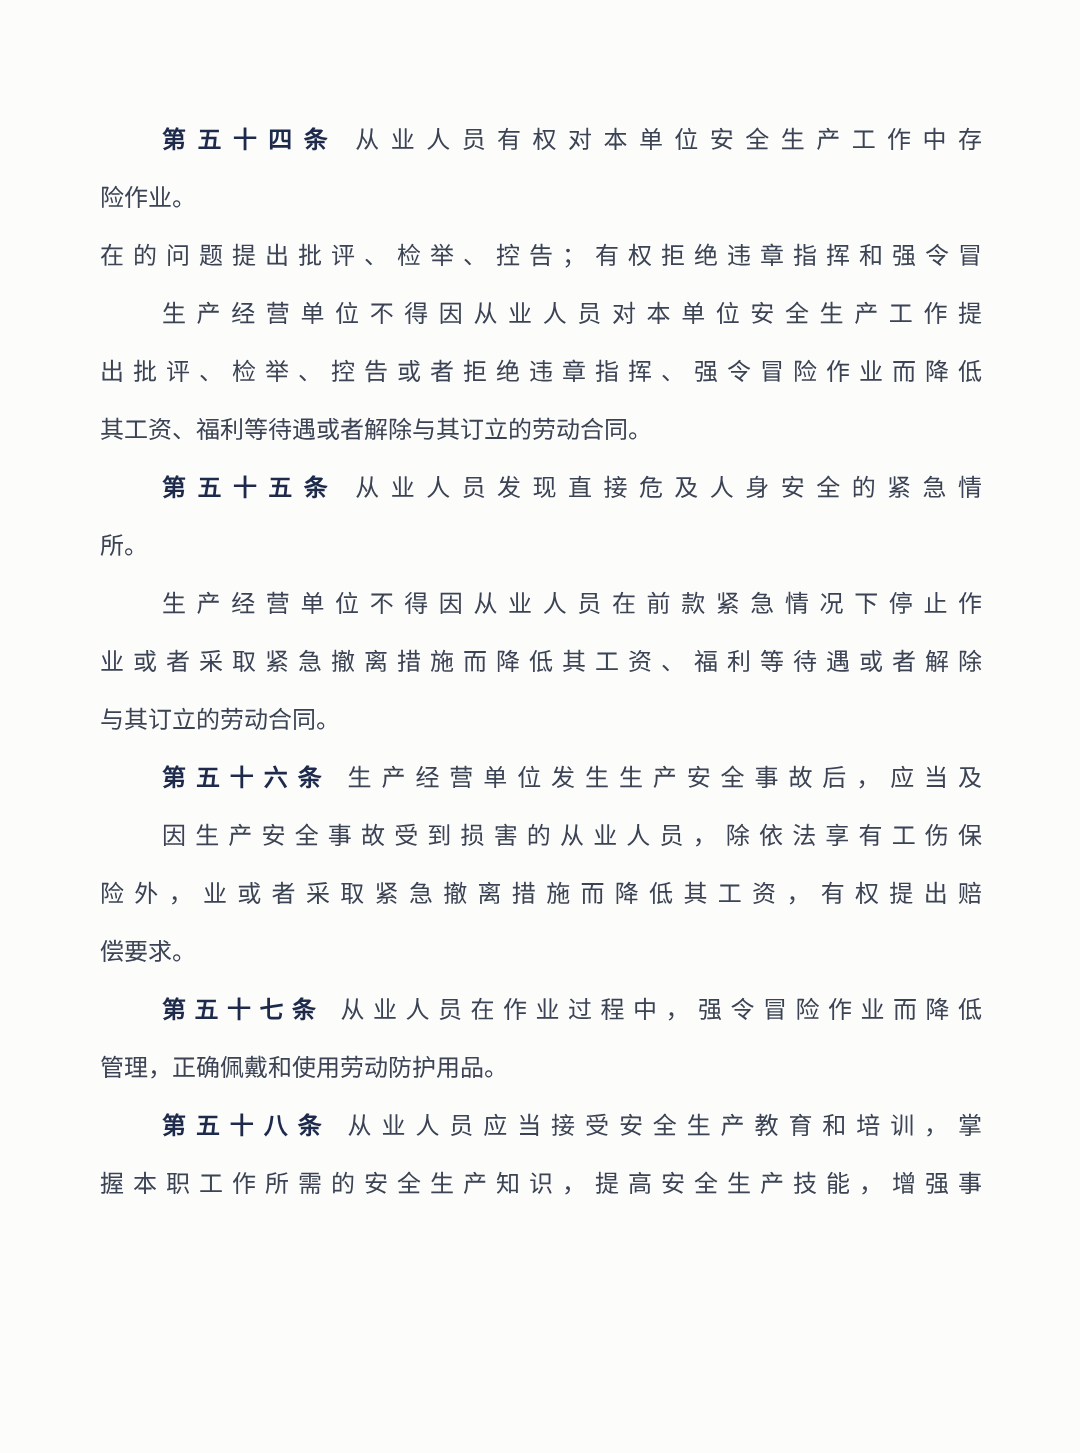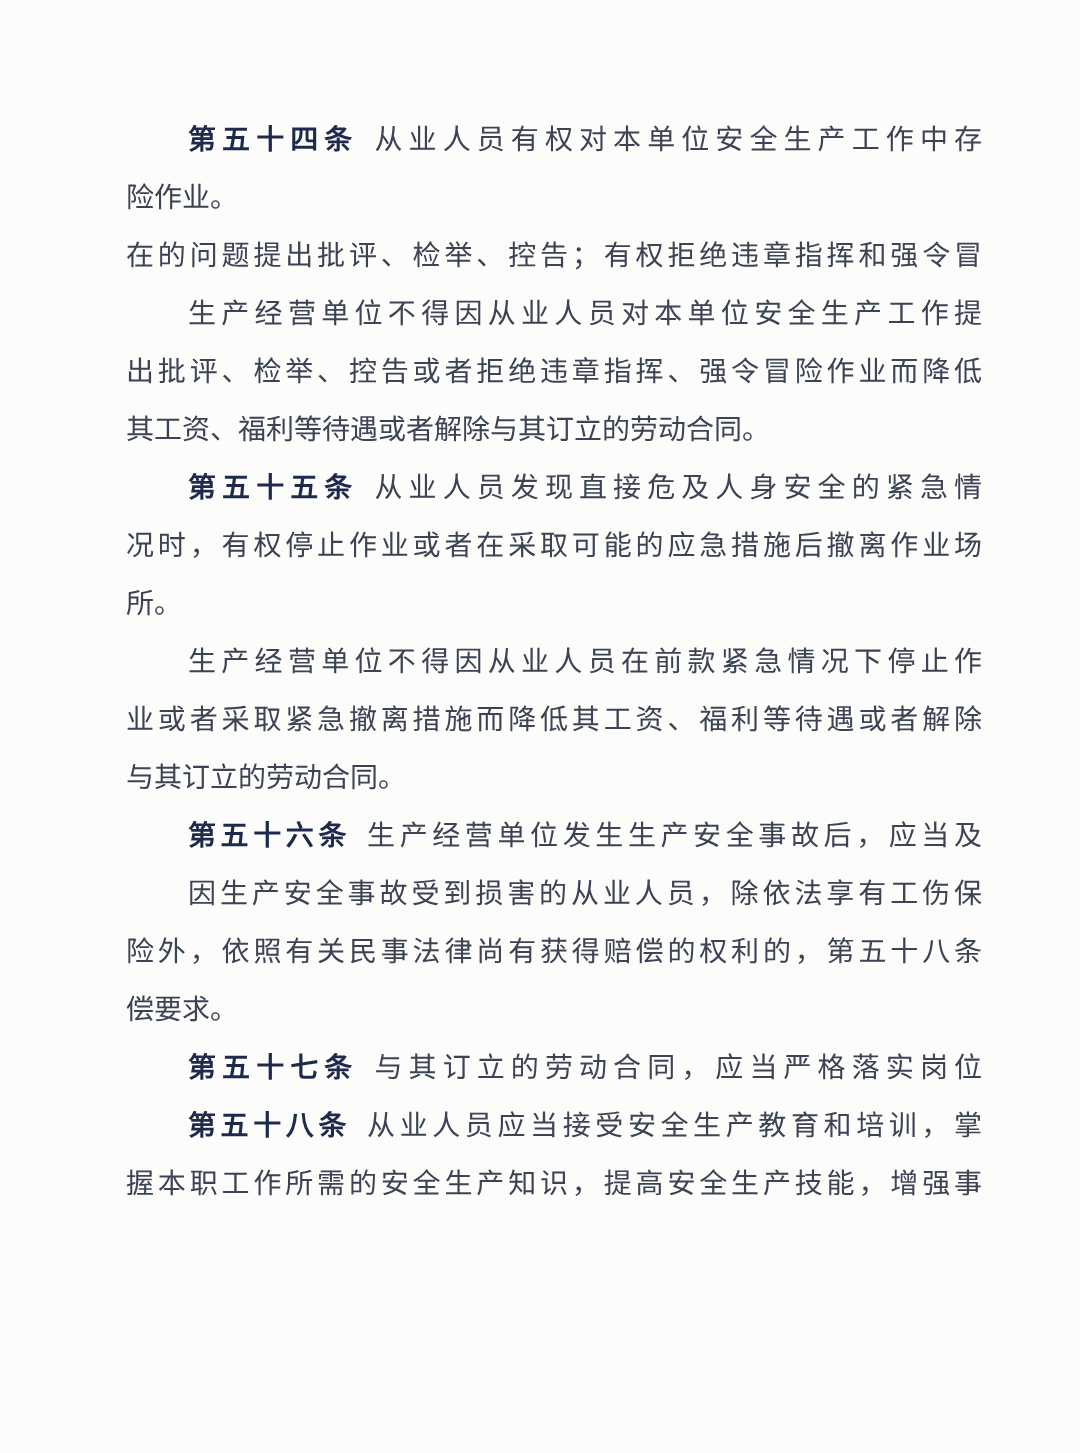--- a/index.html
+++ b/index.html
@@ -20,26 +20,25 @@
   }
   .content{
     position:absolute;
     left:100px;
     top:111px;
     width:882px;
   }
   .line{
     height:58px;
     line-height:58px;
-    font-size:28px;
+    font-size:24px;
     text-align:justify;
     text-justify:inter-character;
     white-space:normal;
     letter-spacing:0;
-    margin-left:26px;
   }
   .line.full{
     text-align-last:justify;
   }
   .line.indent{
     text-indent:62px;
   }
   .art{
     font-family:"Liberation Sans","DejaVu Sans",sans-serif;
     font-weight:700;
@@ -54,30 +53,30 @@
   <div class="content">
 
     <div class="line full indent"><span class="art">第五十四条</span><span>从业人员有权对本单位安全生产工作中存</span></div>
     <div class="line">险作业。</div>
     <div class="line full">在的问题提出批评、检举、控告；有权拒绝违章指挥和强令冒</div>
     <div class="line full indent">生产经营单位不得因从业人员对本单位安全生产工作提</div>
     <div class="line full">出批评、检举、控告或者拒绝违章指挥、强令冒险作业而降低</div>
     <div class="line">其工资、福利等待遇或者解除与其订立的劳动合同。</div>
 
     <div class="line full indent"><span class="art">第五十五条</span><span>从业人员发现直接危及人身安全的紧急情</span></div>
-    <div class="line full">况时，有权停止作业或者在采取可能的应急措施后撤离作业场</div>
     <div class="line">所。</div>
     <div class="line full indent">生产经营单位不得因从业人员在前款紧急情况下停止作</div>
     <div class="line full">业或者采取紧急撤离措施而降低其工资、福利等待遇或者解除</div>
     <div class="line">与其订立的劳动合同。</div>
 
     <div class="line full indent"><span class="art">第五十六条</span><span>生产经营单位发生生产安全事故后，应当及</span></div>
     <div class="line full indent">因生产安全事故受到损害的从业人员，除依法享有工伤保</div>
-    <div class="line full">险外，依照有关民事法律尚有获得赔偿的权利的，第五十八条</div>
+    <div class="line full">险外，业或者采取紧急撤离措施而降低其工资，有权提出赔</div>
     <div class="line">偿要求。</div>
 
-    <div class="line full indent"><span class="art">第五十七条</span><span>与其订立的劳动合同，应当严格落实岗位</span></div>
+    <div class="line full indent"><span class="art">第五十七条</span><span>从业人员在作业过程中，强令冒险作业而降低</span></div>
+    <div class="line">管理，正确佩戴和使用劳动防护用品。</div>
 
     <div class="line full indent"><span class="art">第五十八条</span><span>从业人员应当接受安全生产教育和培训，掌</span></div>
     <div class="line full">握本职工作所需的安全生产知识，提高安全生产技能，增强事</div>
 
   </div>
 </div>
 
 </body></html>

